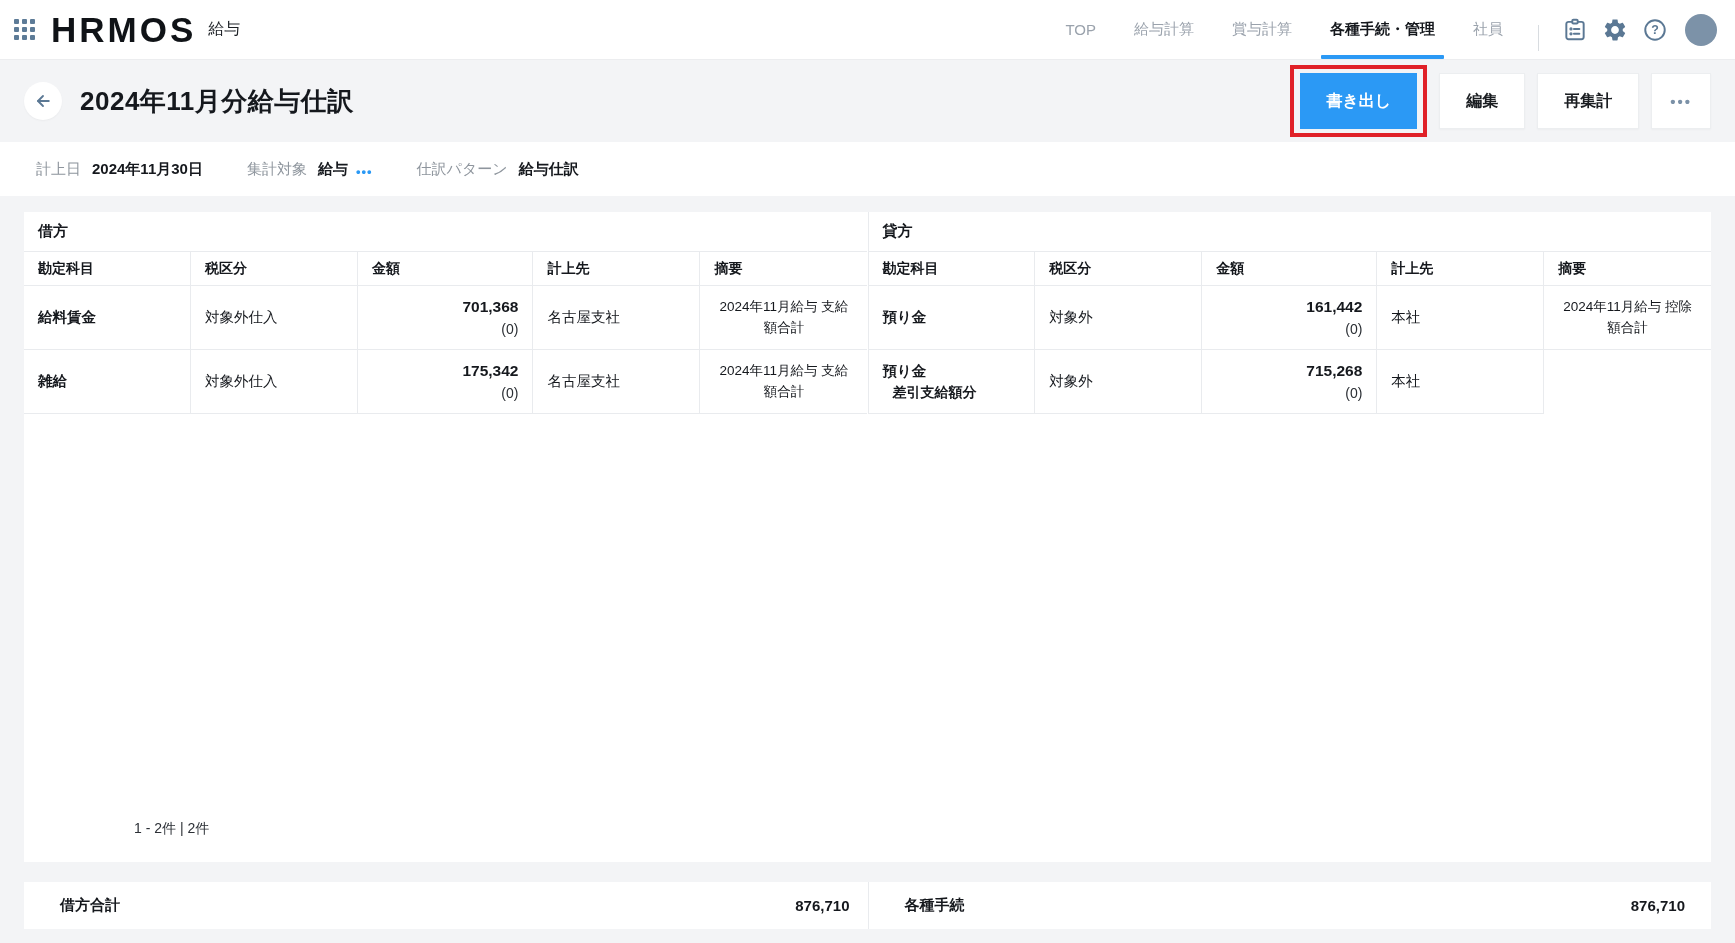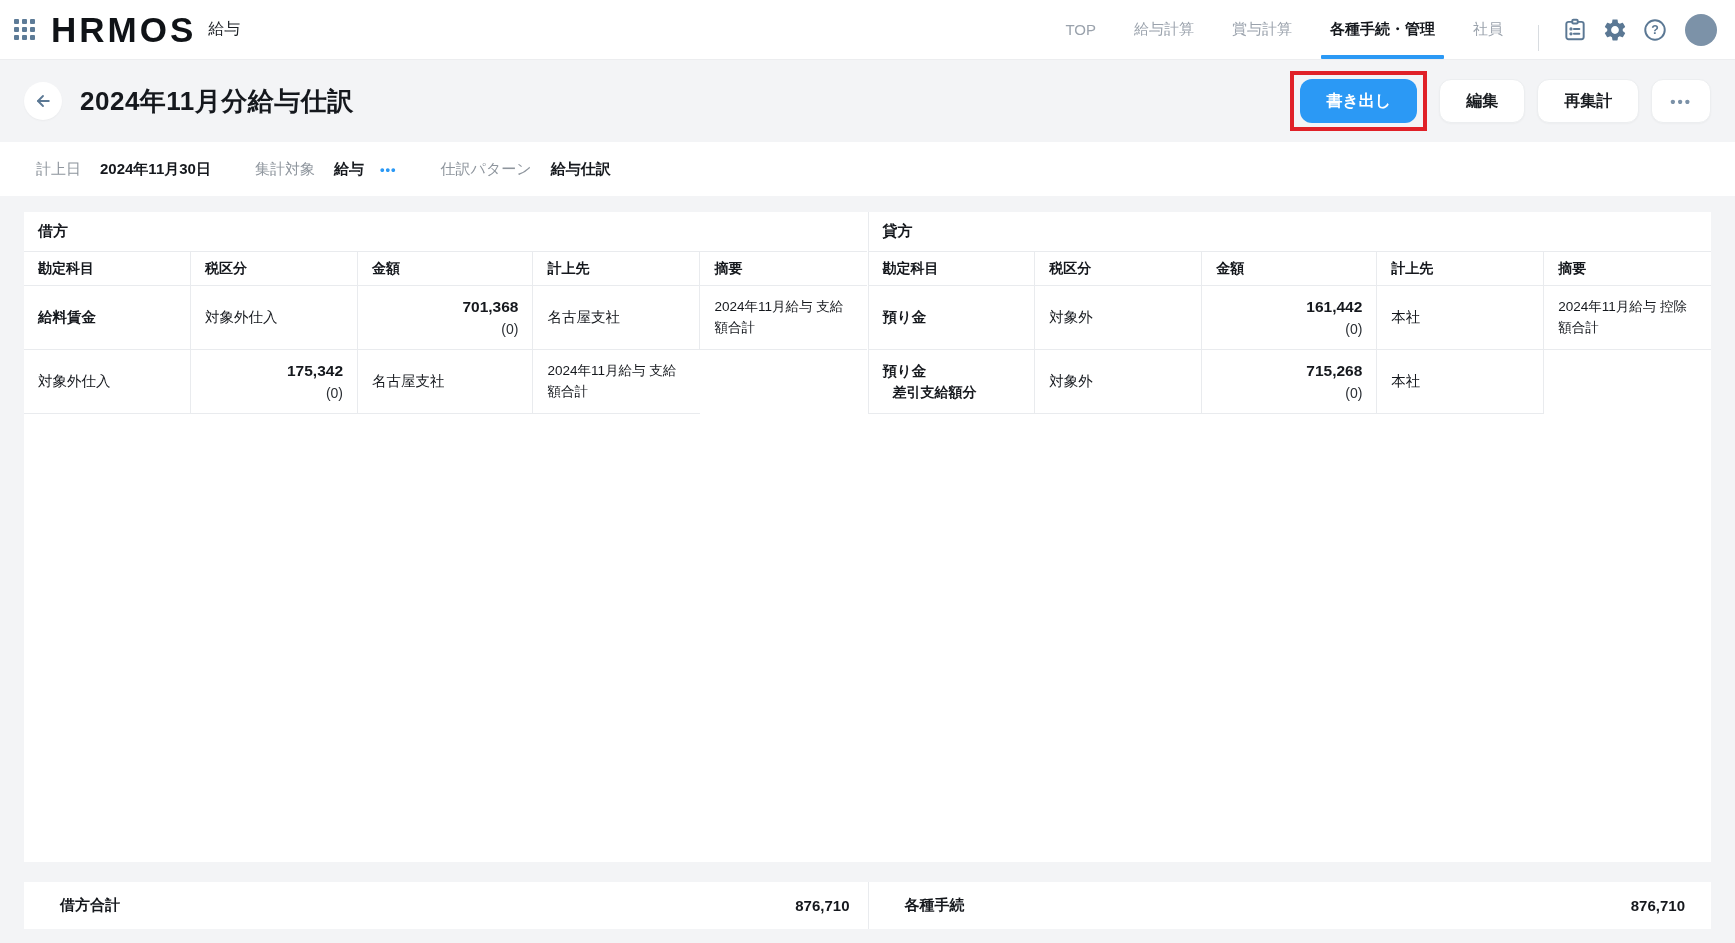--- a/index.html
+++ b/index.html
@@ -38,49 +38,49 @@
   
   .page-header { height:82px; display:flex; align-items:center; padding:0 24px; }
   .back-btn {
     width:38px; height:38px; border-radius:50%; background:#ffffff; border:none;
     display:flex; align-items:center; justify-content:center; cursor:pointer;
     box-shadow:0 1px 2px rgba(0,0,0,0.04);
   }
   .page-title { font-size:26px; font-weight:700; margin-left:18px; letter-spacing:0.5px; }
   .header-actions { margin-left:auto; display:flex; align-items:center; gap:12px; }
   .btn {
-    height:44px; border:none; border-radius:12px; font-size:16px; font-weight:700;
+    height:56px; border:none; border-radius:0; font-size:16px; font-weight:700;
     font-family:inherit; cursor:pointer; padding:0 26px; white-space:nowrap;
   }
   .btn-primary { background:#2b99f5; color:#ffffff; }
   .btn-white { background:#ffffff; color:#1a1d21; border:1px solid #eceef0; box-shadow:0 1px 2px rgba(0,0,0,0.03); }
   .btn-more { padding:0 18px; color:#7b91a7; font-size:15px; font-weight:700; letter-spacing:2px; }
   .export-wrap { position:relative; margin-right:10px; }
   .red-frame {
     position:absolute; left:-10px; right:-10px; top:-8px; bottom:-8px;
     border:4px solid #e02128; pointer-events:none; z-index:5;
   }
 
   
   .meta-bar {
     height:54px; background:#ffffff; display:flex; align-items:center;
     padding:0 36px; font-size:15px;
   }
-  .meta-group { display:flex; align-items:center; margin-right:44px;gap:8px; }
+  .meta-group { display:flex; align-items:flex-end; margin-right:44px; }
   .meta-label { color:#8e959d; margin-right:11px; }
   .meta-value { color:#15181d; font-weight:700; }
   .meta-more { color:#2b99f5; font-weight:700; letter-spacing:1px; margin-left:8px; cursor:pointer; font-size:13px; }
 
   
   .journal-card {
     margin:16px 24px 0 24px; background:#ffffff; height:650px;
     display:flex; flex-direction:column;
   }
   .journal-tables { display:flex; }
-  .half { width:50%; display:grid; grid-template-columns:19.8% 19.8% 20.8% 19.8% 19.8%; align-content:start; }
+  .half { width:50%; display:grid; grid-template-columns:19.8% 19.8% 20.8% 19.8% 19.8%; align-content:start;text-align:center; }
   .half.credit { border-left:1px solid #e9ebee; }
   .group-header {
     grid-column:1 / -1; height:40px; display:flex; align-items:center;
     padding:0 14px; font-size:15px; font-weight:700; border-bottom:1px solid #e9ebee;
   }
   .th {
     height:34px; display:flex; align-items:center; padding:0 14px;
     font-size:14px; font-weight:700; border-bottom:1px solid #e9ebee;
     border-right:1px solid #e9ebee; white-space:nowrap; overflow:hidden;
   }
@@ -221,20 +221,24 @@
 
         </div>
         <div class="td">対象外仕入</div>
         <div class="td amount">
           <span class="amount-main">701,368</span>
           <span class="amount-sub">(0)</span>
         </div>
         <div class="td">名古屋支社</div>
         <div class="td memo last">2024年11月給与 支給額合計</div>
 
+        <div class="td account">
+          <span class="account-main">雑給</span>
+
+        </div>
         <div class="td">対象外仕入</div>
         <div class="td amount">
           <span class="amount-main">175,342</span>
           <span class="amount-sub">(0)</span>
         </div>
         <div class="td">名古屋支社</div>
         <div class="td memo last">2024年11月給与 支給額合計</div>
       </div>
 
       <div class="half credit">
@@ -263,20 +267,21 @@
         </div>
         <div class="td">対象外</div>
         <div class="td amount">
           <span class="amount-main">715,268</span>
           <span class="amount-sub">(0)</span>
         </div>
         <div class="td">本社</div>
       </div>
     </div>
 
+    <div class="pagination">1 - 2件 | 2件</div>
   </section>
 
   <section class="totals-card">
     <div class="total-half">
       <span>借方合計</span>
       <span>876,710</span>
     </div>
     <div class="total-half">
       <span>各種手続</span>
       <span>876,710</span>

